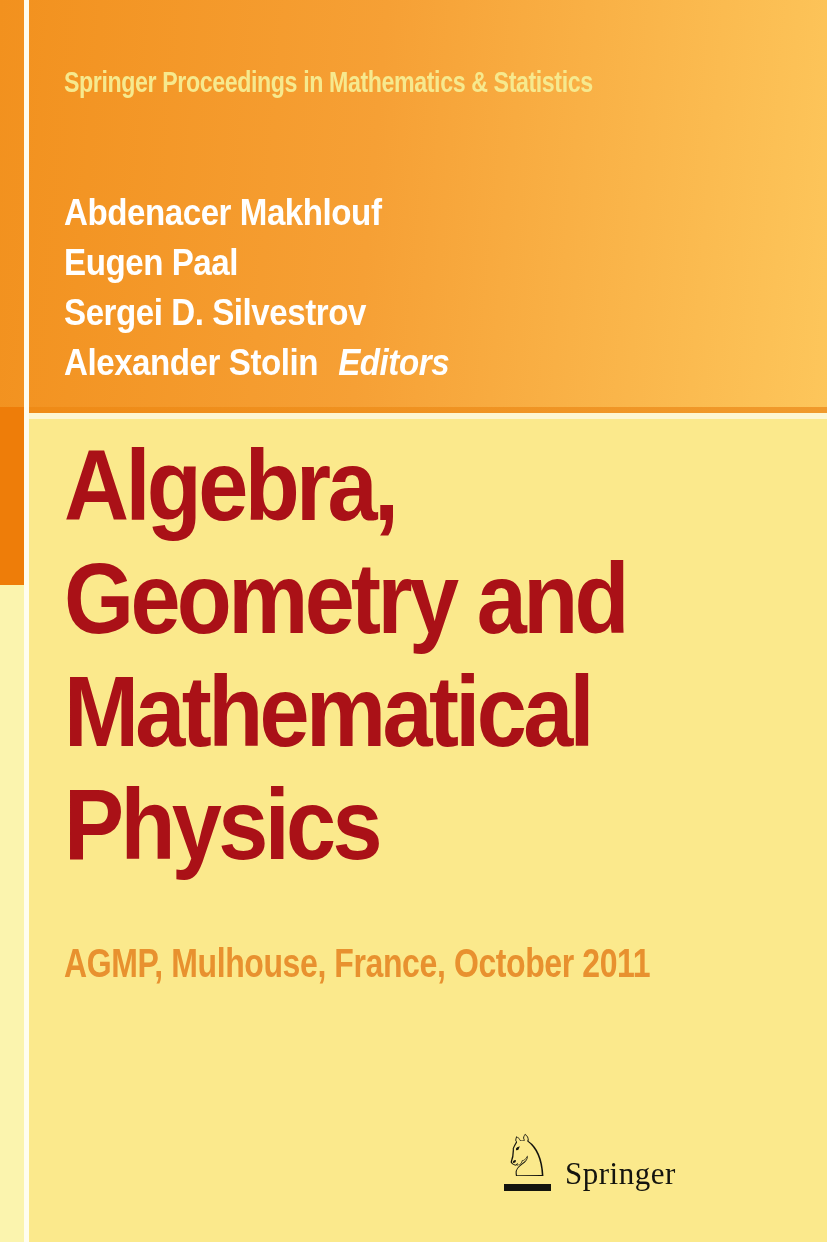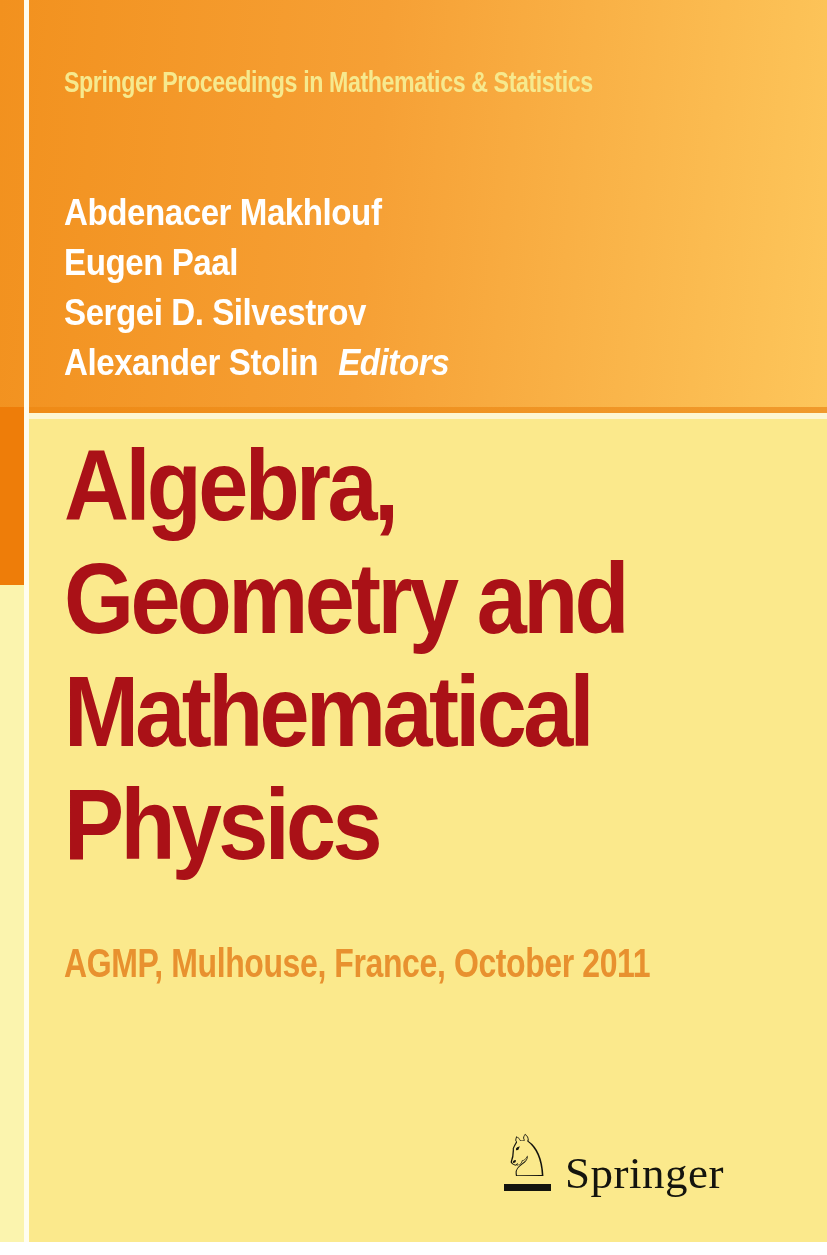--- a/index.html
+++ b/index.html
@@ -74,21 +74,21 @@
     display:flex;align-items:flex-start;color:#14140e;
   }
   .horse-wrap{display:flex;flex-direction:column;align-items:center;}
   .horse{
     font-family:"DejaVu Sans",sans-serif;
     font-size:58px;line-height:52px;color:#14140e;
   }
   .horse-bar{width:47px;height:7px;background:#14140e;margin-top:2px;}
   .wordmark{
     font-family:"Liberation Serif",serif;
-    font-size:45px;line-height:45px;
+    font-size:31px;line-height:45px;
     margin-left:12px;margin-top:21px;
     color:#14140e;letter-spacing:0.5px;
     white-space:nowrap;
   }
 </style>
 </head>
 <body>
 
 <div class="cover">
 

